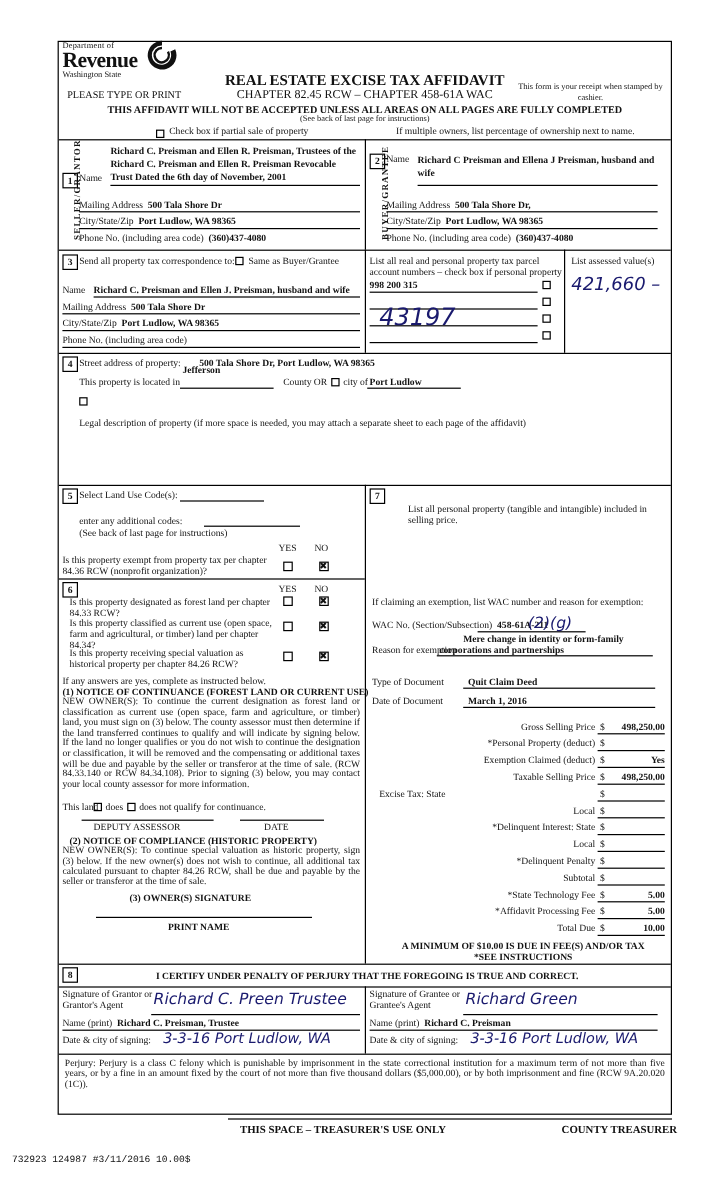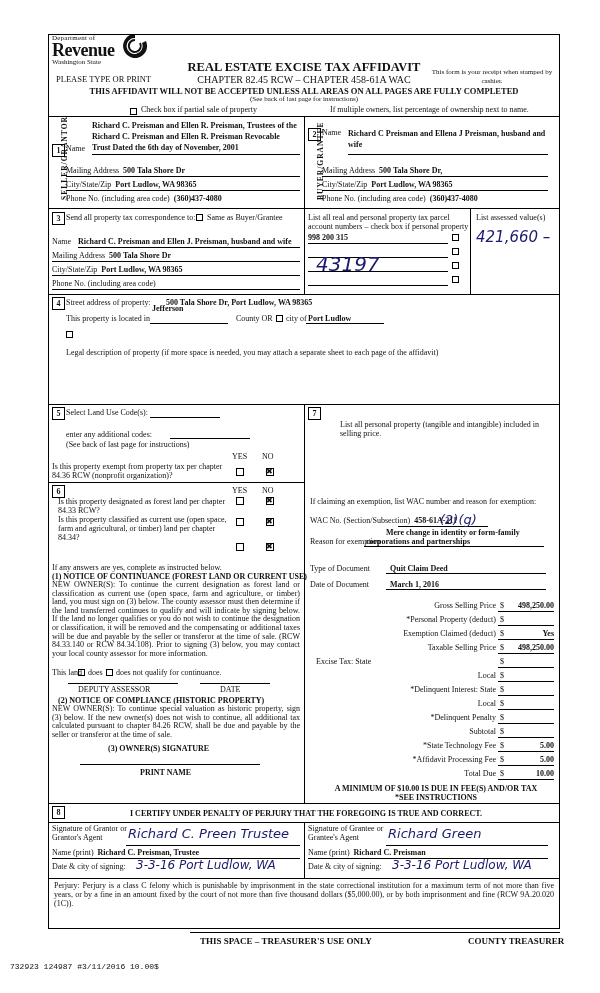--- a/index.html
+++ b/index.html
@@ -160,20 +160,21 @@
   <div class="t" style="left:58px;top:497px;width:170px;line-height:9px;">Is this property designated as forest land per chapter 84.33 RCW?</div>
   <div class="chk" style="left:236px;top:497px;width:8px;height:8px;"></div>
   <div class="chk" style="left:266px;top:497px;width:8px;height:8px;"></div>
   <div class="chkx" style="left:266px;top:497px;">✖</div>
 
   <div class="t" style="left:58px;top:515px;width:172px;line-height:9px;">Is this property classified as current use (open space, farm and agricultural, or timber) land per chapter 84.34?</div>
   <div class="chk" style="left:236px;top:518px;width:8px;height:8px;"></div>
   <div class="chk" style="left:266px;top:518px;width:8px;height:8px;"></div>
   <div class="chkx" style="left:266px;top:518px;">✖</div>
 
+  <div class="t" style="left:58px;top:540px;width:172px;line-height:9px;">Is this property receiving special valuation as historical property per chapter 84.26 RCW?</div>
   <div class="chk" style="left:236px;top:543px;width:8px;height:8px;"></div>
   <div class="chk" style="left:266px;top:543px;width:8px;height:8px;"></div>
   <div class="chkx" style="left:266px;top:543px;">✖</div>
 
   <div class="t" style="left:52px;top:563px;">If any answers are yes, complete as instructed below.</div>
   <div class="t b" style="left:52px;top:572px;">(1) NOTICE OF CONTINUANCE (FOREST LAND OR CURRENT USE)</div>
   <div class="t" style="left:52px;top:581px;width:248px;line-height:8.6px;text-align:justify;">NEW OWNER(S): To continue the current designation as forest land or classification as current use (open space, farm and agriculture, or timber) land, you must sign on (3) below.  The county assessor must then determine if the land transferred continues to qualify and will indicate by signing below.  If the land no longer qualifies or you do not wish to continue the designation or classification, it will be removed and the compensating or additional taxes will be due and payable by the seller or transferor at the time of sale. (RCW 84.33.140 or RCW 84.34.108). Prior to signing (3) below, you may contact your local county assessor for more information.</div>
 
   <div class="t" style="left:52px;top:668px;">This land</div>
   <div class="chk" style="left:78px;top:669px;"></div>

